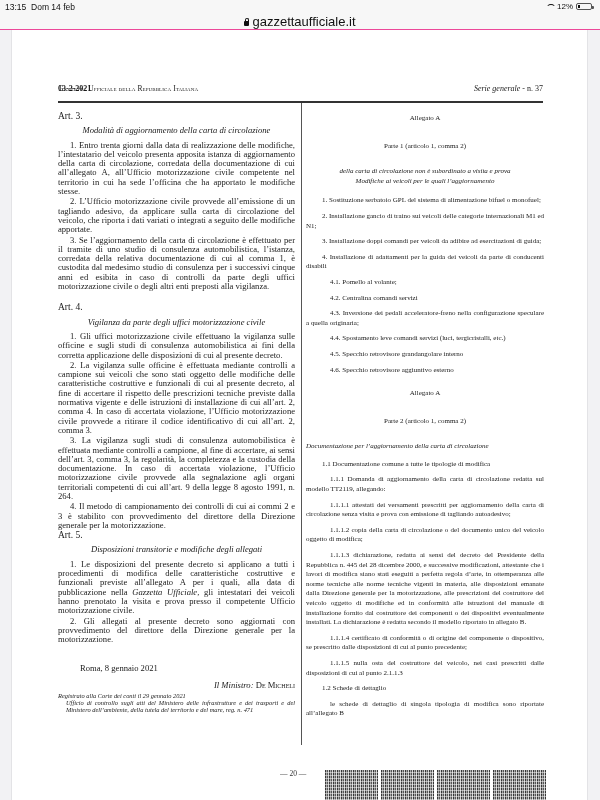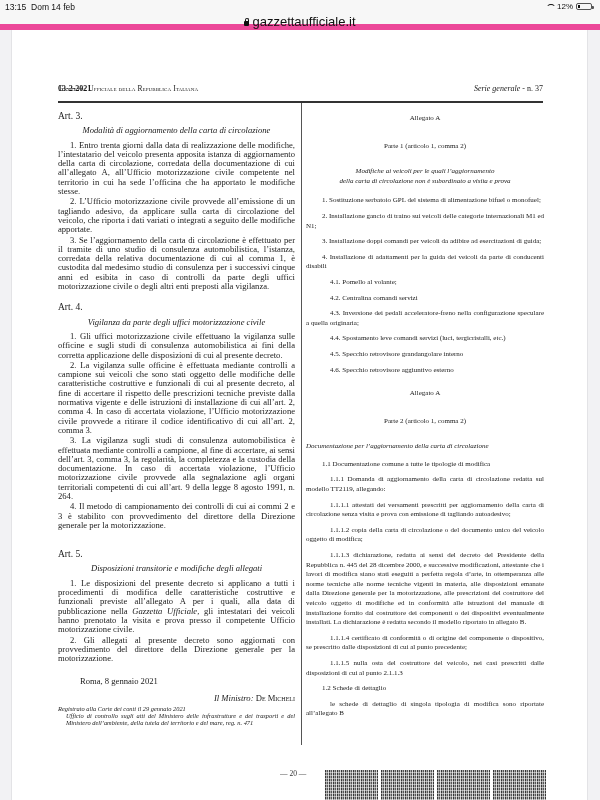--- a/index.html
+++ b/index.html
@@ -1,20 +1,20 @@
 <!DOCTYPE html>
 <html><head>
 <meta charset="utf-8">
 <style>
   * { box-sizing: border-box; margin: 0; padding: 0; }
   html, body { width: 600px; height: 800px; overflow: hidden; background: #f2f2f4; }
   body { position: relative; font-family: "Liberation Serif", "DejaVu Serif", serif; color: #1a1a1a; }
 
   
-  .statusbar { position: absolute; left: 0; top: 0; width: 600px; height: 30px; background: #f7f7f7; border-bottom: 6px solid #ec4899; font-family: "Liberation Sans", "DejaVu Sans", sans-serif; }
+  .statusbar { position: absolute; left: 0; top: 0; width: 600px; height: 30px; background: #f7f7f7; border-bottom: 1px solid #ec4899; font-family: "Liberation Sans", "DejaVu Sans", sans-serif; }
   .sb-time { position: absolute; left: 5px; top: 2px; font-size: 8.5px; color: #111; }
   .sb-right { position: absolute; right: 8px; top: 2px; font-size: 8px; color: #111; display: flex; align-items: center; gap: 3px; }
   .wifi { width: 8px; height: 6px; position: relative; }
   .wifi::before { content: ""; position: absolute; left: 0; top: 0; width: 8px; height: 8px; border-radius: 50%; border: 1.5px solid #111; border-color: #111 transparent transparent transparent; }
   .battery { width: 16px; height: 7px; border: 1px solid #555; border-radius: 2px; position: relative; }
   .battery::after { content: ""; position: absolute; right: -3px; top: 2px; width: 2px; height: 3px; background: #555; border-radius: 0 1px 1px 0; }
   .battery .level { position: absolute; left: 1px; top: 1px; height: 3px; width: 2px; background: #111; }
   .urlbar { position: absolute; left: 0; top: 14px; width: 600px; text-align: center; font-size: 13px; color: #111; }
   .lock { display: inline-block; width: 5px; height: 5px; background: #111; border-radius: 1px; position: relative; margin-right: 3px; top: 0px; }
   .lock::before { content: ""; position: absolute; left: 0.5px; top: -3px; width: 4px; height: 4px; border: 1px solid #111; border-bottom: none; border-radius: 2px 2px 0 0; box-sizing: border-box; }
@@ -28,21 +28,21 @@
   .rh-serie { position: absolute; right: 0; top: 0; }
   .rh-serie i { font-style: italic; }
   .headrule { position: absolute; left: 58px; top: 101px; width: 485px; height: 2px; background: #333; }
   .coldiv { position: absolute; left: 301px; top: 103px; width: 1px; height: 642px; background: #555; }
 
   
   .lcol { position: absolute; left: 58px; top: 104px; width: 237px; font-size: 8.6px; line-height: 9.3px; text-align: justify; }
   .art { text-align: left; font-size: 9.5px; margin-top: 8px; }
   .art-sub { text-align: center; font-style: italic; font-size: 8.6px; margin-top: 5px; margin-bottom: 5px; }
   .lp { text-indent: 12px; margin-bottom: 1px; hyphens: auto; }
-  .place { text-indent: 22px; margin-top: 14px; }
+  .place { text-indent: 22px; margin-top: 20px; }
   .minister { text-align: right; margin-top: 7px; font-style: italic; }
   .minister .sc { font-style: normal; font-variant: small-caps; }
   .reg { font-style: italic; font-size: 6.4px; line-height: 7px; margin-top: 2px; }
   .reg .ind { padding-left: 8px; }
 
   
   .rcol { position: absolute; left: 306px; top: 104px; width: 238px; font-size: 7px; line-height: 9.6px; text-align: justify; }
   .rc-center { text-align: center; }
   .rc-italic { font-style: italic; text-align: center; }
   .rp { text-indent: 16px; }
@@ -93,39 +93,39 @@
   <p class="lp">2. L’Ufficio motorizzazione civile provvede all’emissione di un tagliando adesivo, da applicare sulla carta di circolazione del veicolo, che riporta i dati variati o integrati a seguito delle modifiche apportate.</p>
   <p class="lp">3. Se l’aggiornamento della carta di circolazione è effettuato per il tramite di uno studio di consulenza automobilistica, l’istanza, corredata della relativa documentazione di cui al comma 1, è custodita dal medesimo studio di consulenza per i successivi cinque anni ed esibita in caso di controlli da parte degli uffici motorizzazione civile o degli altri enti preposti alla vigilanza.</p>
 
   <div class="art" style="margin-top:12px">Art. 4.</div>
   <div class="art-sub">Vigilanza da parte degli uffici motorizzazione civile</div>
   <p class="lp">1. Gli uffici motorizzazione civile effettuano la vigilanza sulle officine e sugli studi di consulenza automobilistica ai fini della corretta applicazione delle disposizioni di cui al presente decreto.</p>
   <p class="lp">2. La vigilanza sulle officine è effettuata mediante controlli a campione sui veicoli che sono stati oggetto delle modifiche delle caratteristiche costruttive e funzionali di cui al presente decreto, al fine di accertare il rispetto delle prescrizioni tecniche previste dalla normativa vigente e delle istruzioni di installazione di cui all’art. 2, comma 4. In caso di accertata violazione, l’Ufficio motorizzazione civile provvede a ritirare il codice identificativo di cui all’art. 2, comma 3.</p>
   <p class="lp">3. La vigilanza sugli studi di consulenza automobilistica è effettuata mediante controlli a campione, al fine di accertare, ai sensi dell’art. 3, comma 3, la regolarità, la completezza e la custodia della documentazione. In caso di accertata violazione, l’Ufficio motorizzazione civile provvede alla segnalazione agli organi territoriali competenti di cui all’art. 9 della legge 8 agosto 1991, n. 264.</p>
   <p class="lp">4. Il metodo di campionamento dei controlli di cui ai commi 2 e 3 è stabilito con provvedimento del direttore della Direzione generale per la motorizzazione.</p>
 
-  <div class="art" style="margin-top:20px">Art. 5.</div>
+  <div class="art" style="margin-top:1px">Art. 5.</div>
   <div class="art-sub">Disposizioni transitorie e modifiche degli allegati</div>
   <p class="lp"><span>1. Le disposizioni del presente decreto si applicano a tutti i procedimenti di modifica delle caratteristiche costruttive e funzionali previste all’allegato A per i quali, alla data di pubblicazione nella </span><i>Gazzetta Ufficiale</i><span>, gli intestatari dei veicoli hanno prenotato la visita e prova presso il competente Ufficio motorizzazione civile.</span></p>
   <p class="lp">2. Gli allegati al presente decreto sono aggiornati con provvedimento del direttore della Direzione generale per la motorizzazione.</p>
 
   <p class="place">Roma, 8 gennaio 2021</p>
   <p class="minister"><span>Il Ministro:</span> <span class="sc">De Micheli</span></p>
   <div class="reg">
     <div>Registrato alla Corte dei conti il 29 gennaio 2021</div>
     <div class="ind">Ufficio di controllo sugli atti del Ministero delle infrastrutture e dei trasporti e del Ministero dell’ambiente, della tutela del territorio e del mare, reg. n. 471</div>
   </div>
 </div>
 
 <div class="rcol">
   <div class="rc-center" style="margin-top:10px">Allegato A</div>
   <div class="rc-center" style="margin-top:18px">Parte 1 (articolo 1, comma 2)</div>
   <div class="rc-italic" style="margin-top:16px">
+      <div>della carta di circolazione non è subordinato a visita e prova</div>
       <div>Modifiche ai veicoli per le quali l’aggiornamento</div>
-      <div>della carta di circolazione non è subordinato a visita e prova</div>
     </div>
   <p class="rp" style="margin-top:10px">1. Sostituzione serbatoio GPL del sistema di alimentazione bifuel o monofuel;</p>
   <p class="rp" style="margin-top:6px">2. Installazione gancio di traino sui veicoli delle categorie internazionali M1 ed N1;</p>
   <p class="rp" style="margin-top:6px">3. Installazione doppi comandi per veicoli da adibire ad esercitazioni di guida;</p>
   <p class="rp" style="margin-top:6px">4. Installazione di adattamenti per la guida dei veicoli da parte di conducenti disabili</p>
   <p class="rp3" style="margin-top:6px">4.1. Pomello al volante;</p>
   <p class="rp3" style="margin-top:6px">4.2. Centralina comandi servizi</p>
   <p class="rp3" style="margin-top:6px">4.3. Inversione dei pedali acceleratore-freno nella configurazione speculare a quella originaria;</p>
   <p class="rp3" style="margin-top:6px">4.4. Spostamento leve comandi servizi (luci, tergicristalli, etc.)</p>
   <p class="rp3" style="margin-top:6px">4.5. Specchio retrovisore grandangolare interno</p>

